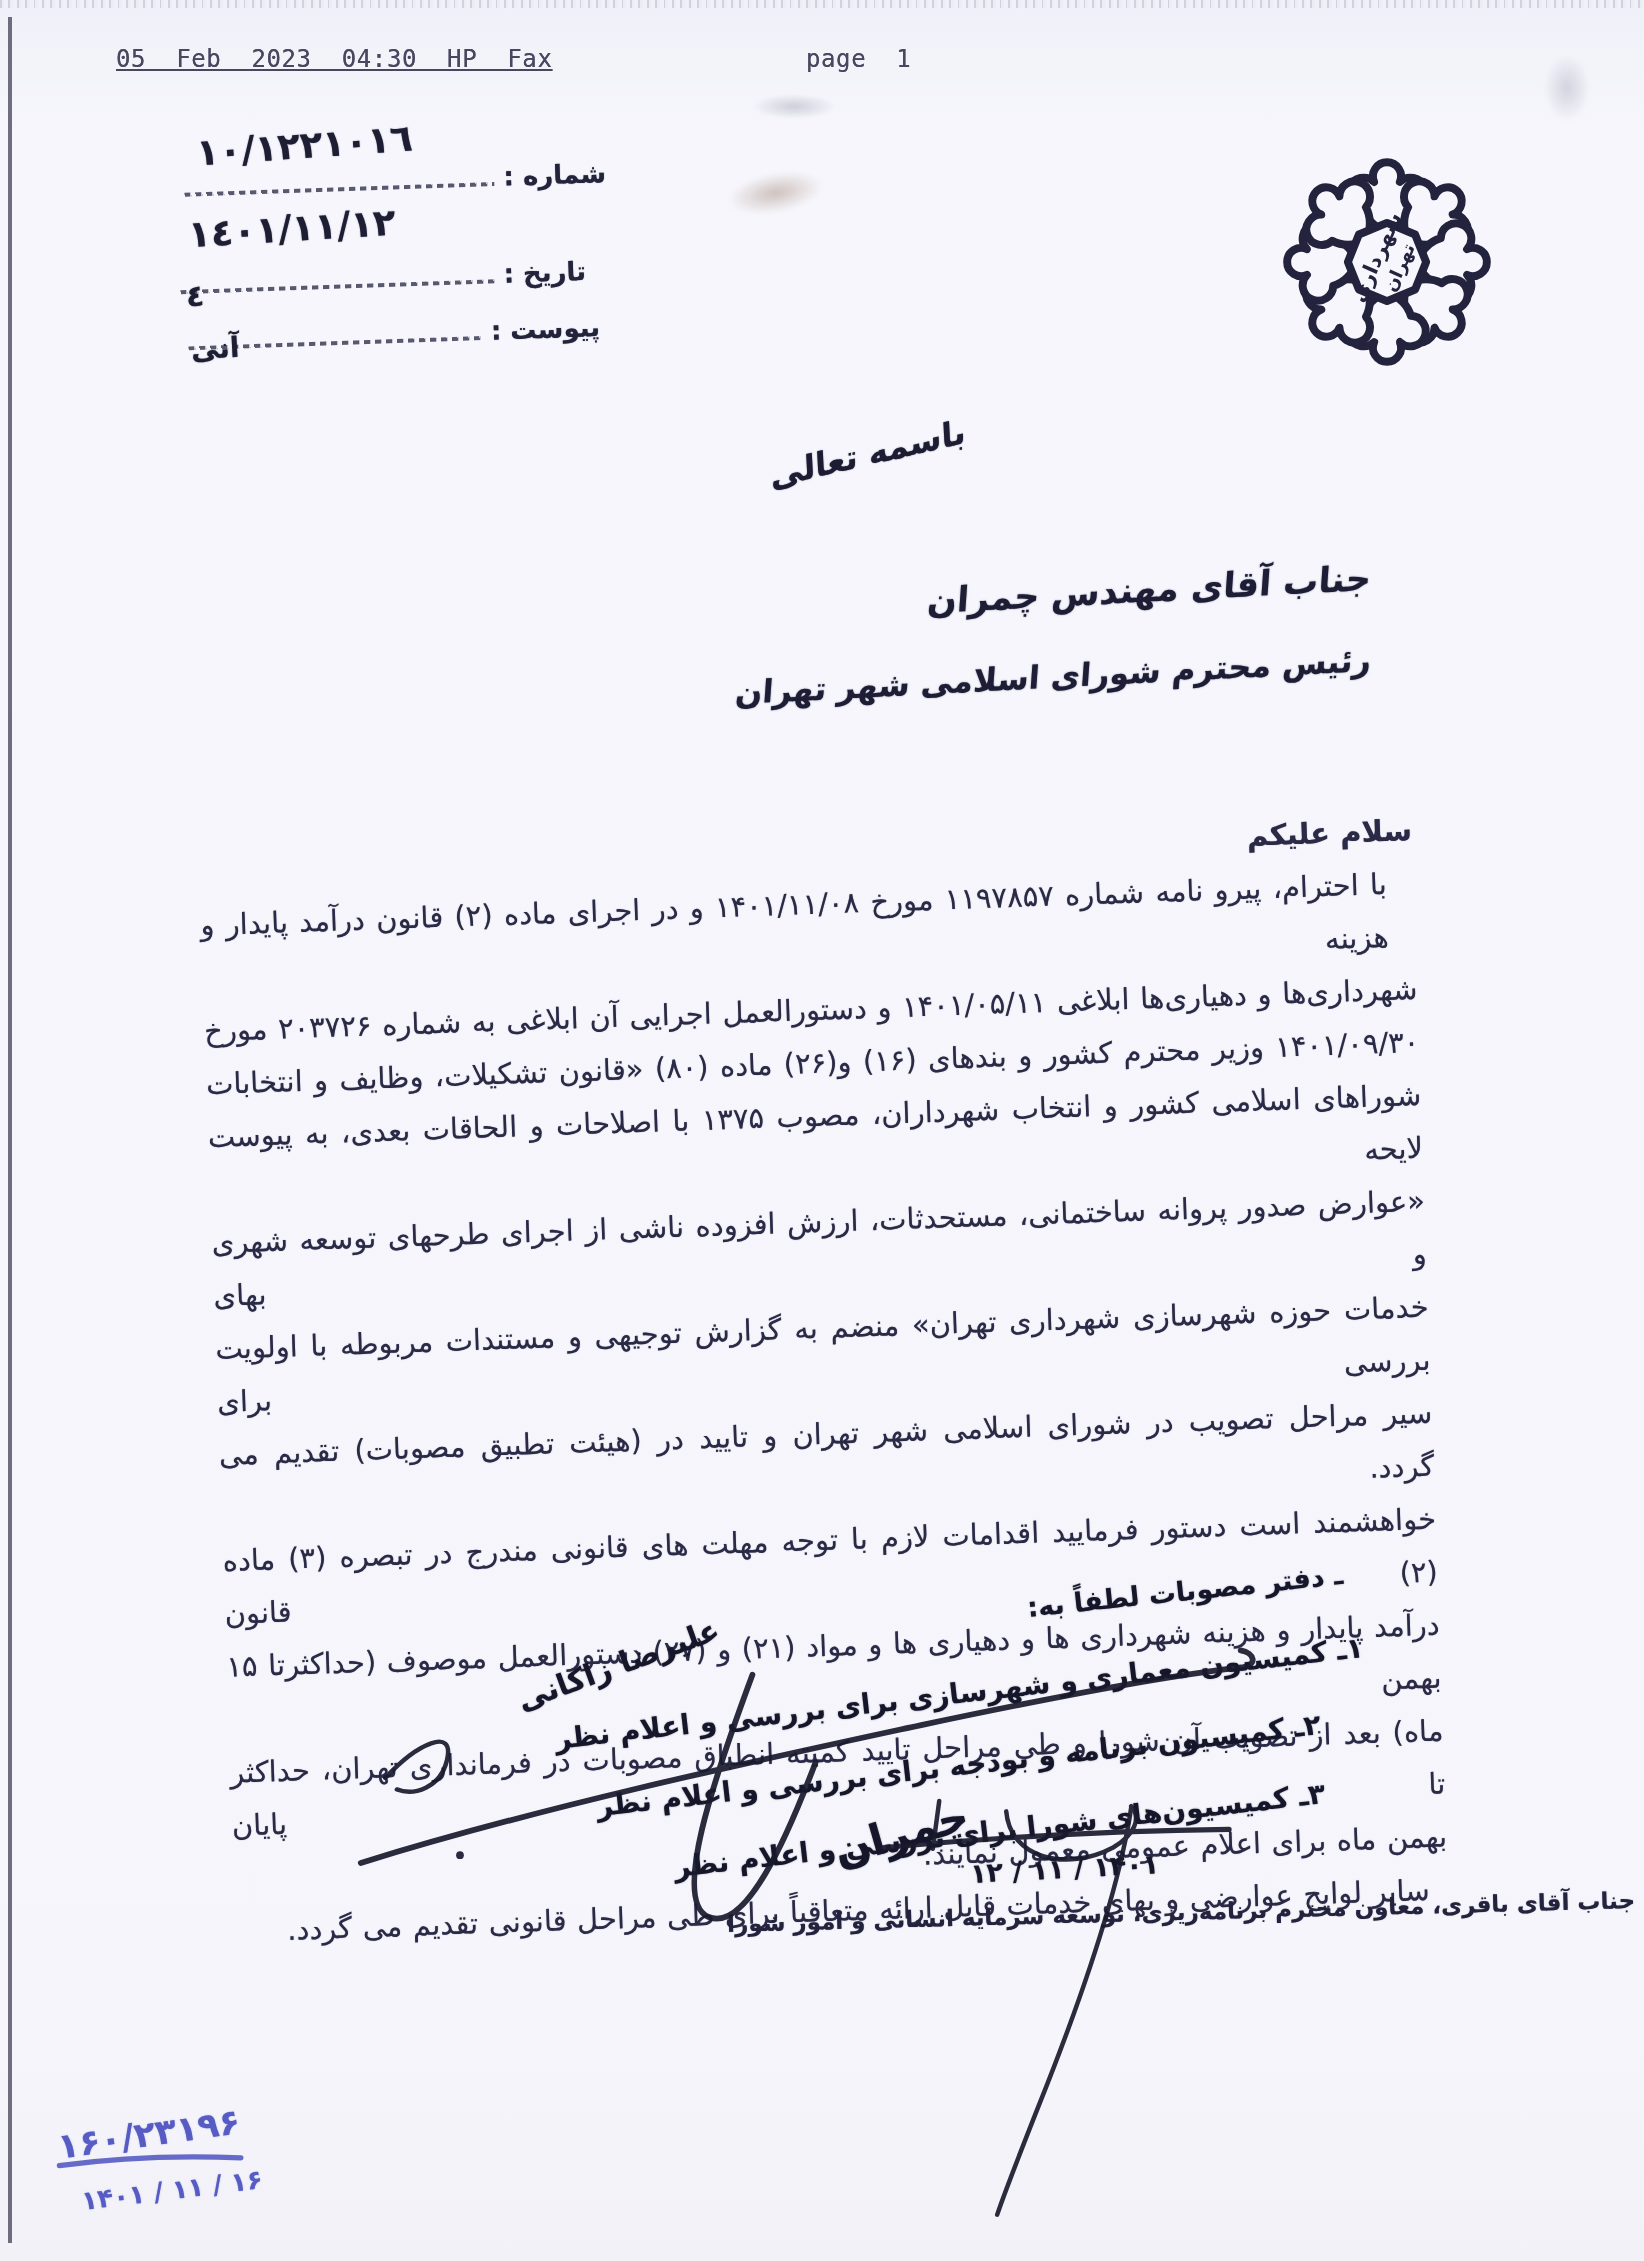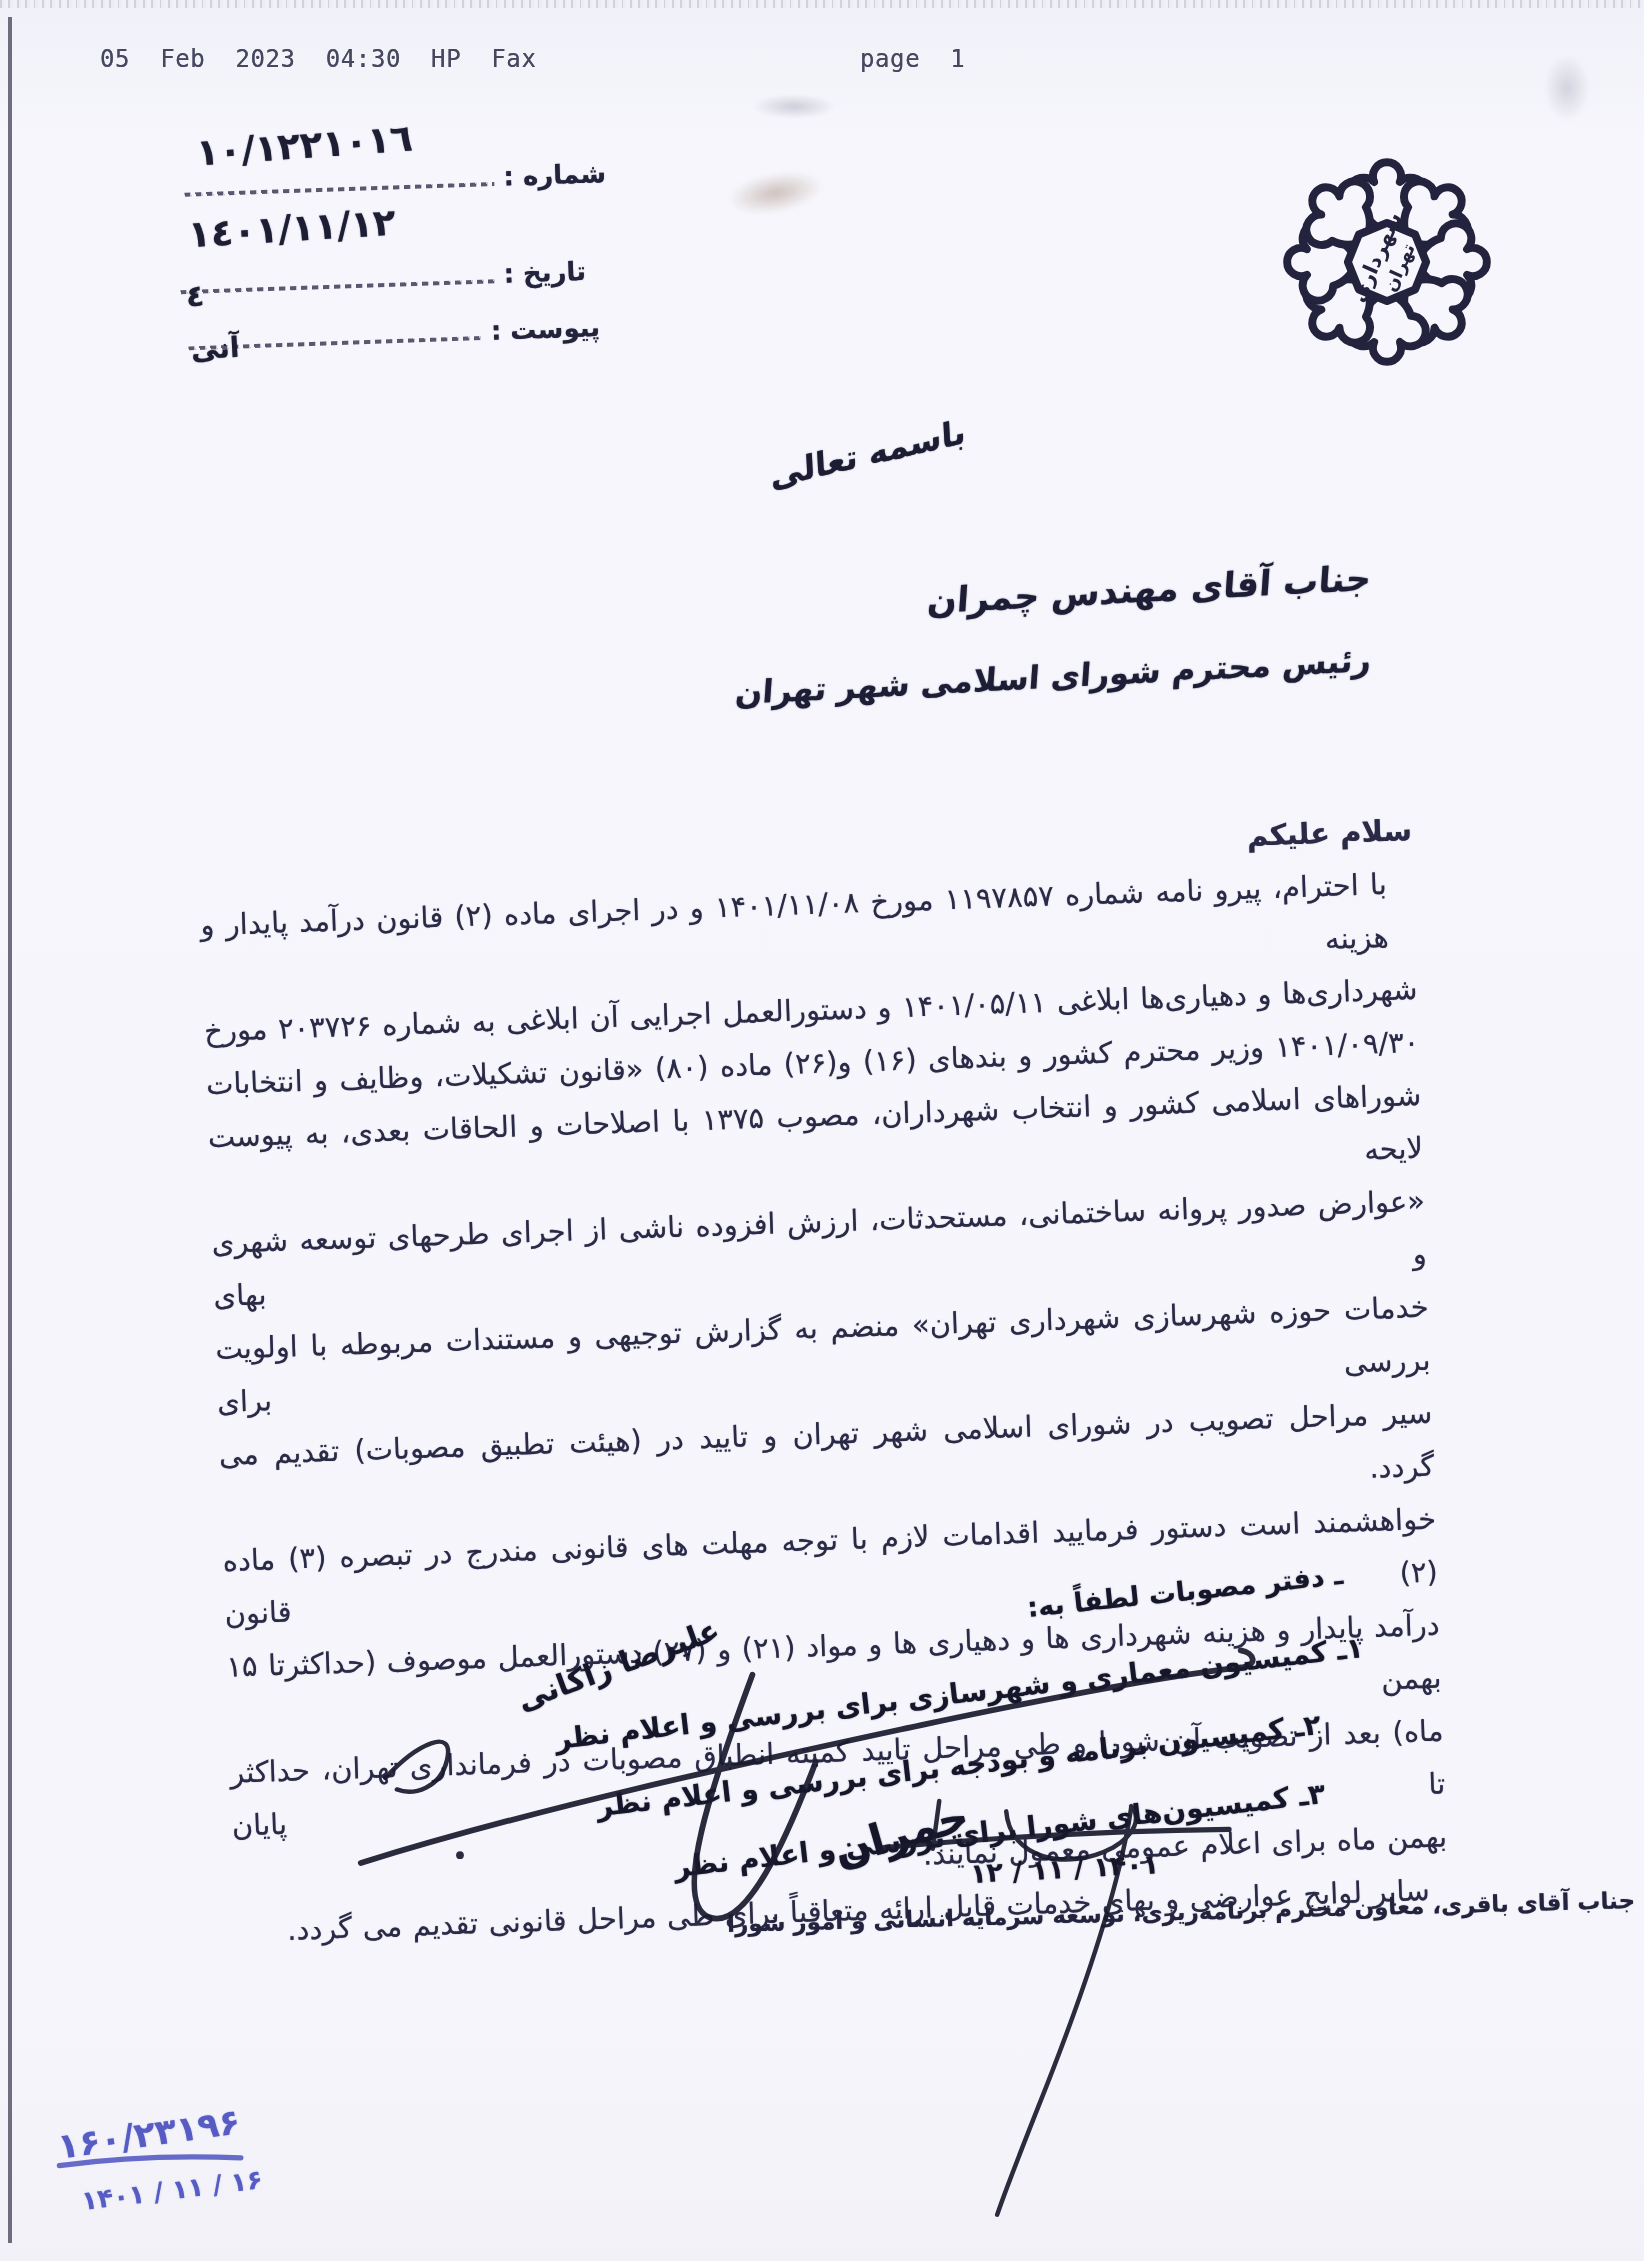--- a/index.html
+++ b/index.html
@@ -15,22 +15,22 @@
   .edge-left{left:8.4px;top:17px;width:3.2px;height:2226px;background:#343448;opacity:.7;}
   .smudge1{left:727px;top:173px;width:97px;height:40px;transform:rotate(-10deg);
     background:radial-gradient(ellipse,rgba(150,120,100,.42),transparent 70%);filter:blur(1.9px);}
   .smudge2{left:752px;top:94px;width:84px;height:24.5px;
     background:radial-gradient(ellipse,rgba(120,120,145,.3),transparent 70%);filter:blur(1.3px);}
   .smudge3{left:1544px;top:55px;width:46px;height:66px;
     background:radial-gradient(ellipse,rgba(125,125,150,.28),transparent 70%);filter:blur(1.9px);}
   
   .fax{font-family:"DejaVu Sans Mono",monospace;font-size:24px;color:#474760;
     letter-spacing:0.6px;white-space:pre;text-shadow:0 0 0.6px rgba(70,70,95,.8);}
-  #fax-left{left:100px;top:45px;}
-  #fax-page{left:860px;top:45px;text-align:center;}
+  #fax-left{left:116px;top:45px;text-decoration:underline;}
+  #fax-page{left:806px;top:45px;text-align:center;}
   
   .field{position:absolute;display:flex;direction:rtl;align-items:flex-end;
     transform:rotate(-2deg);transform-origin:100% 50%;}
   .field .lbl{font-size:26px;font-weight:bold;color:#23233c;white-space:nowrap;
     text-shadow:0 0 1px rgba(30,30,60,.7);}
   .field .dots{flex:1;height:3.2px;margin:0 9px 6.4px 0;opacity:.85;
     background:repeating-linear-gradient(90deg,#3d3d55 0 5.2px,rgba(61,61,85,.3) 5.2px 7px,transparent 7px 11px);}
   #field-number{left:184px;top:158px;width:422px;}
   #field-date{left:180px;top:256px;width:406px;}
   #field-attachment{left:188px;top:312px;width:412px;}

